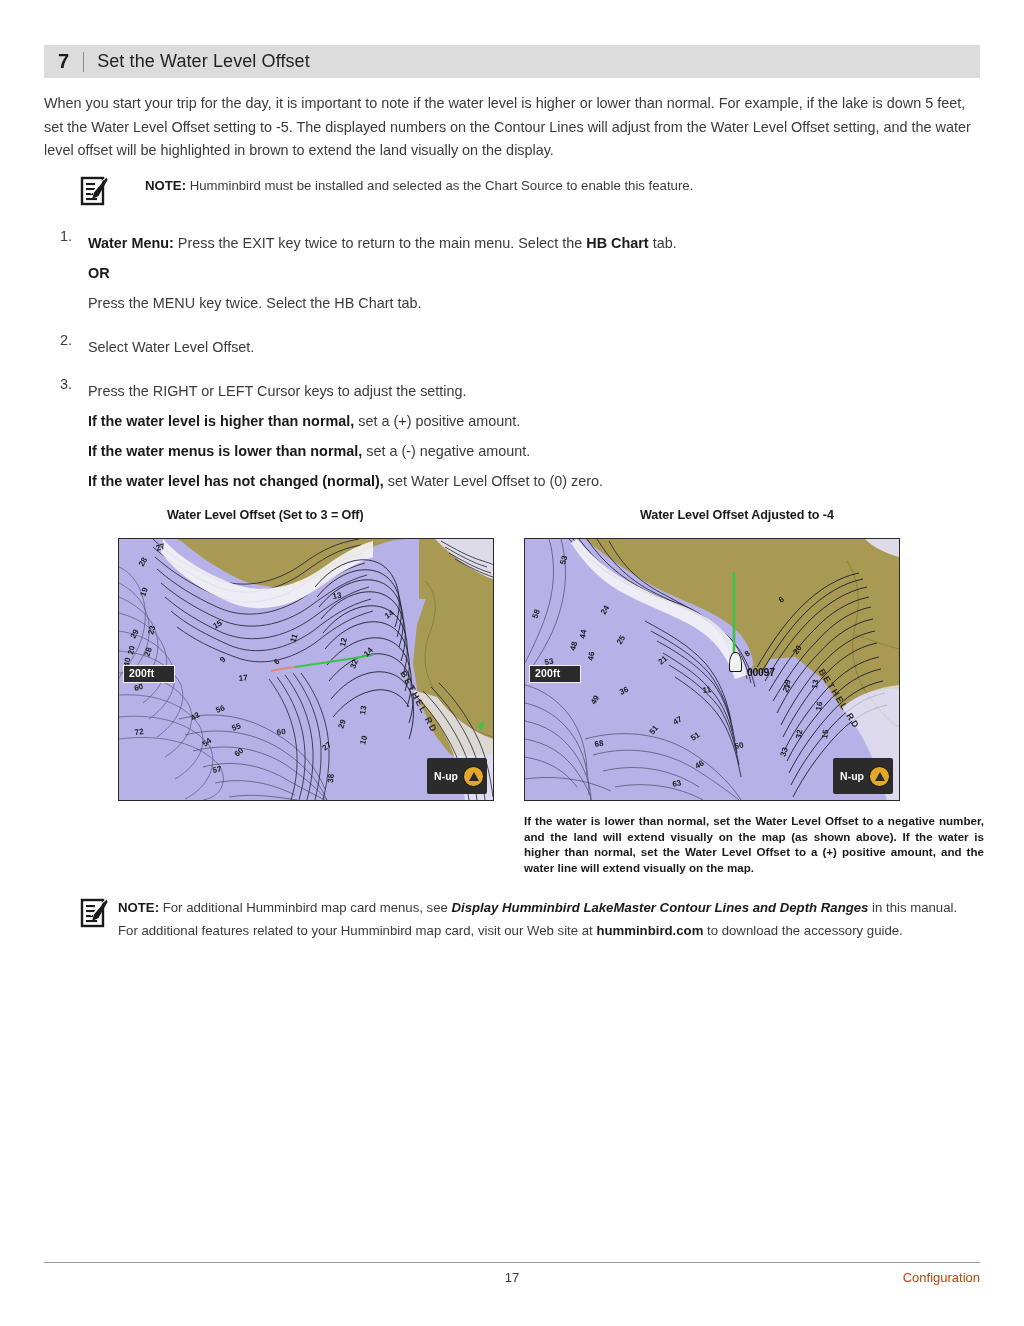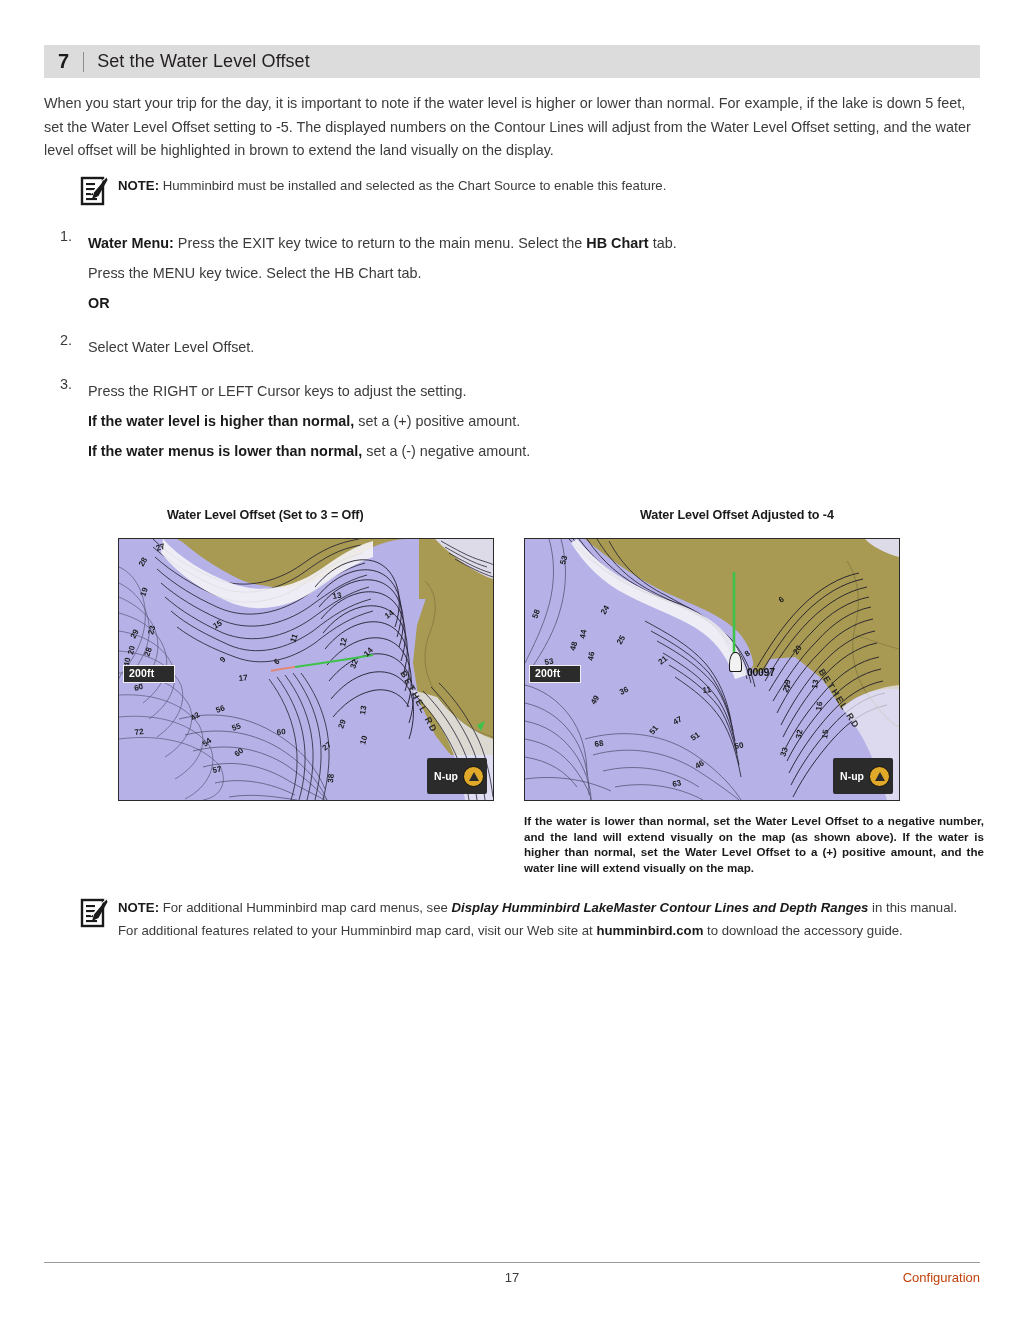--- a/index.html
+++ b/index.html
@@ -68,21 +68,21 @@
     color: #3b3b3b;
     text-align: left;
   }
 
   
   .note {
     position: absolute;
     display: flex;
     align-items: flex-start;
   }
-  .note-1 { left: 80px; top: 175px; width: 720px; }
+  .note-1 { left: 80px; top: 175px; width: 720px; gap: 27px; }
   .note-2 { left: 80px; top: 897px; width: 900px; }
 
   .note-icon {
     flex: 0 0 auto;
     width: 28px;
     height: 30px;
     margin-right: 10px;
     margin-top: 1px;
   }
   .note-body {
@@ -288,34 +288,35 @@
       </svg>
     </span>
     <span class="note-body"><b class="note-label">NOTE:</b><span> Humminbird must be installed and selected as the Chart Source to enable this feature.</span></span>
   </div>
 
   <div class="steps">
 
     <div class="step">
       <span class="step-num">1.</span>
       <div class="step-line"><b>Water Menu:</b><span> Press the EXIT key twice to return to the main menu. Select the </span><b>HB Chart</b><span> tab.</span></div>
+      <div class="step-sub"><b>OR</b><span></span></div>
       <div class="step-sub"><b></b><span>Press the MENU key twice. Select the HB Chart tab.</span></div>
-      <div class="step-sub"><b>OR</b><span></span></div>
     </div>
 
     <div class="step" style="margin-top:14px;">
       <span class="step-num">2.</span>
       <div class="step-line"><span>Select Water Level Offset.</span></div>
     </div>
 
     <div class="step" style="margin-top:14px;">
       <span class="step-num">3.</span>
       <div class="step-line"><span>Press the RIGHT or LEFT Cursor keys to adjust the setting.</span></div>
       <div class="step-sub"><b>If the water level is higher than normal,</b><span> set a (+) positive amount.</span></div>
       <div class="step-sub"><b>If the water menus is lower than normal,</b><span> set a (-) negative amount.</span></div>
+      <div class="step-sub"><b>If the water level has not changed (normal),</b><span> set Water Level Offset to (0) zero.</span></div>
     </div>
   </div>
 
   <div class="fig-caption fig-caption-left">Water Level Offset (Set to 3 = Off)</div>
   <div class="fig-caption fig-caption-right">Water Level Offset Adjusted to -4</div>
 
   <div class="fig fig-left">
     <div class="map">
       <div class="water-base"></div>
 

